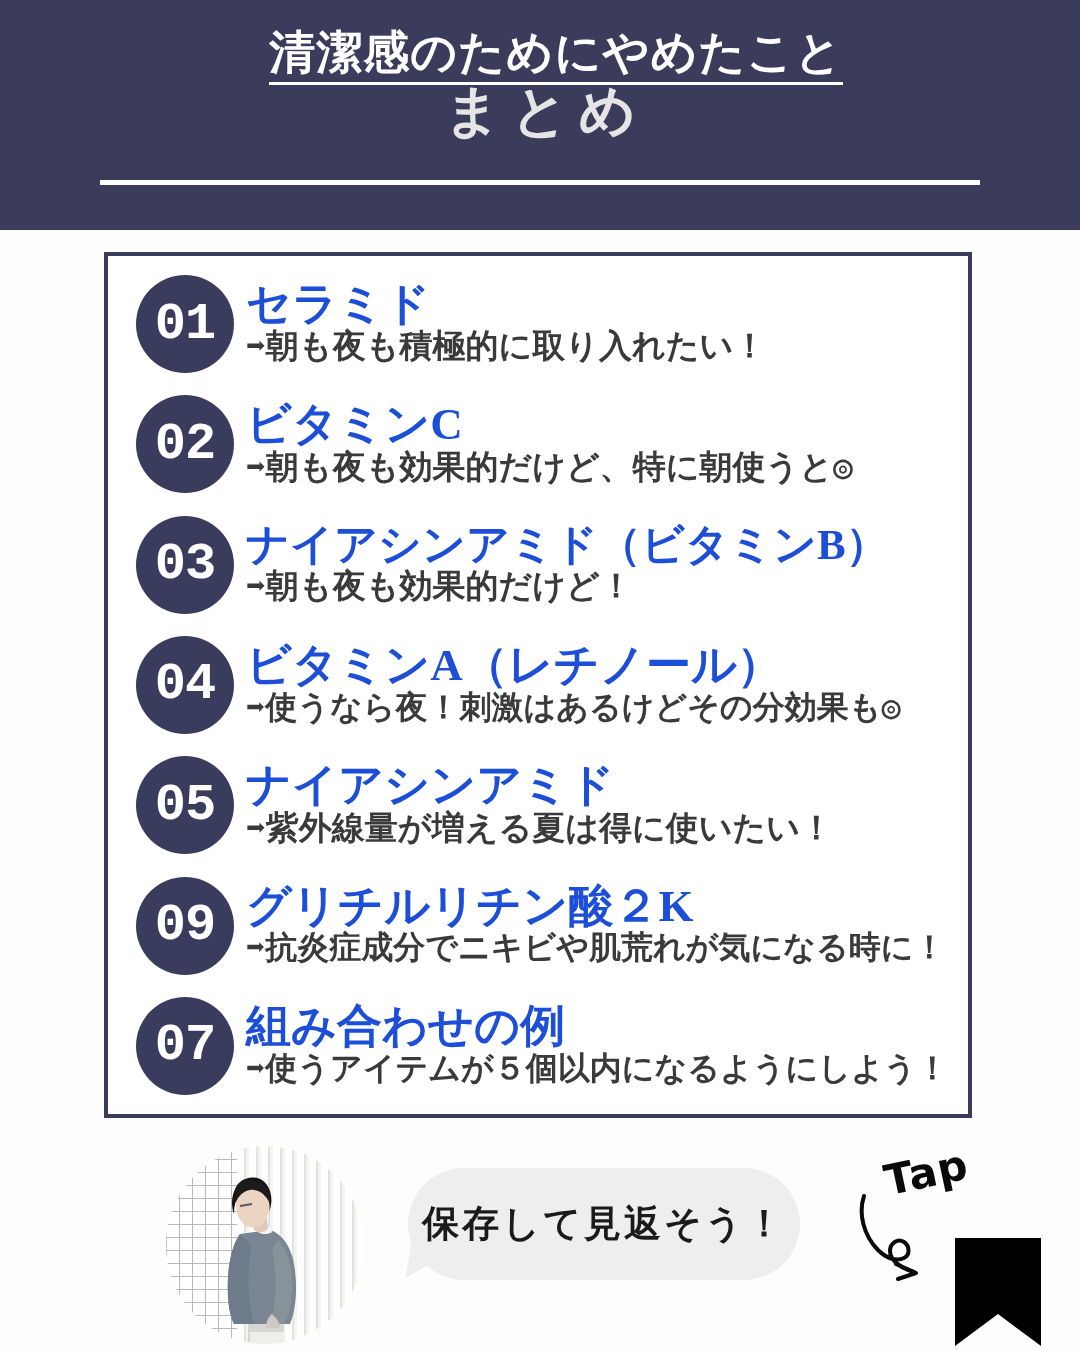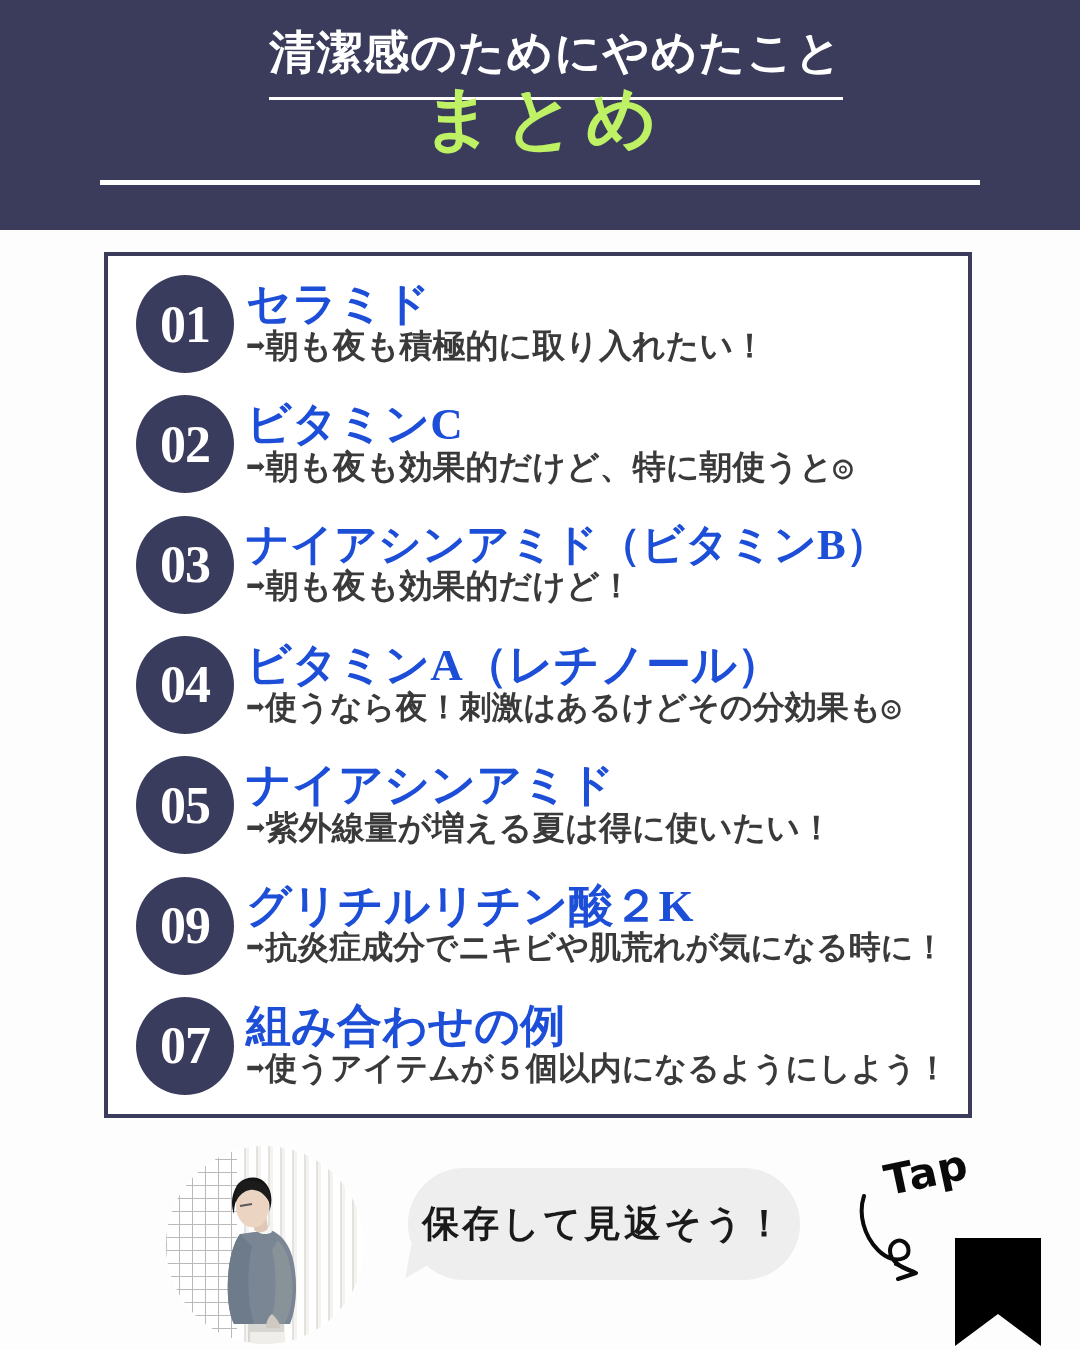--- a/index.html
+++ b/index.html
@@ -34,31 +34,31 @@
     color: #ffffff;
     font-size: 46px;
     font-weight: bold;
     letter-spacing: 1px;
     line-height: 1.1;
     font-family: "Liberation Serif", "DejaVu Serif", serif;
   }
   .header-kicker span.ul {
     display: inline-block;
     border-bottom: 3px solid #ffffff;
-    padding-bottom: 18px;
+    padding-bottom: 3px;
     margin-left: 32px;
   }
   .header-main {
     position: absolute;
     top: 82px;
     left: 0;
     width: 1080px;
     text-align: center;
-    color: #bef264;
-    font-size: 70px;
+    color: #e5e5e5;
+    font-size: 56px;
     font-weight: bold;
     letter-spacing: 10px;
     text-indent: 10px;
     line-height: 1.05;
     font-family: "DejaVu Sans", "Liberation Sans", sans-serif;
   }
   .header-rule {
     position: absolute;
     left: 100px;
     top: 180px;
@@ -97,21 +97,21 @@
   .badge {
     flex: 0 0 auto;
     width: 98px;
     height: 98px;
     border-radius: 50%;
     background: #3a3c5e;
     color: #ffffff;
     display: flex;
     align-items: center;
     justify-content: center;
-    font-family: Liberation Serif, serif;
+    font-family: Liberation Mono, monospace;
     font-size: 52px;
     font-weight: bold;
     letter-spacing: -1px;
     margin-right: 8px;
   }
   .row-text {
     flex: 1 1 auto;
     min-width: 0;
     margin-left: 4px;
   }

